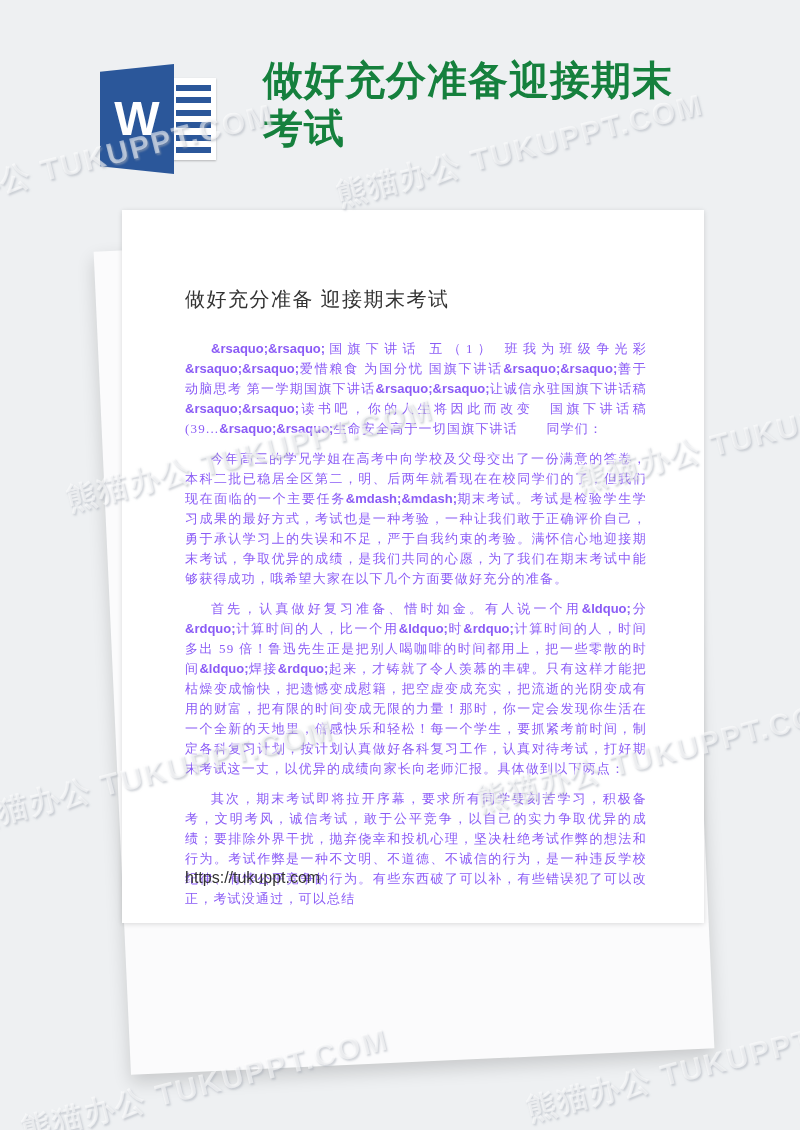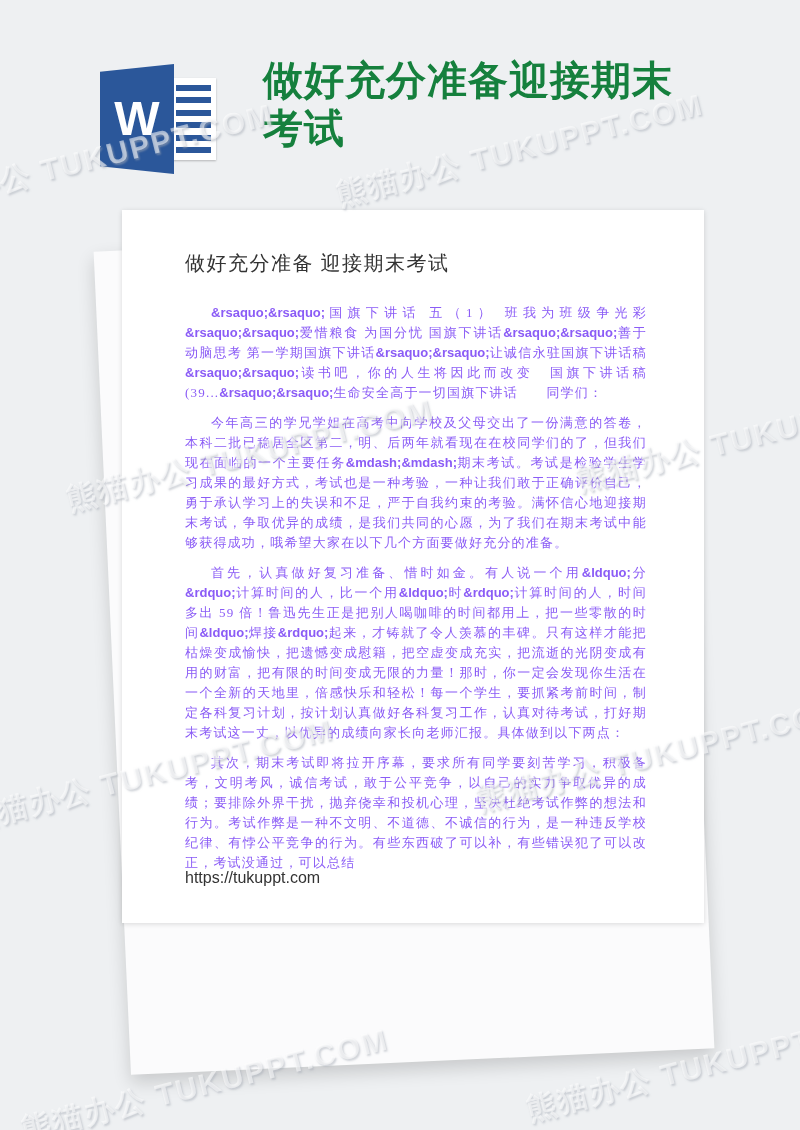--- a/index.html
+++ b/index.html
@@ -38,21 +38,21 @@
   .paper { position:absolute; background:#fff; }
   .paper.back {
     left:112px; top:238px; width:584px; height:824px;
     background:#fbfbfc;
     transform:rotate(-2.6deg);
     box-shadow:0 8px 18px rgba(0,0,0,.16);
   }
   .paper.main {
     left:122px; top:210px; width:582px; height:713px;
     box-shadow:0 1px 5px rgba(0,0,0,.14);
-    padding:26px 57px 0 63px; box-sizing:border-box;
+    padding:62px 57px 0 63px; box-sizing:border-box;
     overflow:hidden;
   }
   .doc-heading {
     margin:14px 0 26px; font-weight:400; letter-spacing:1.5px;
     font-size:20px; color:#333;
     font-family:"Liberation Serif","DejaVu Serif",serif;
   }
   .doc-body p {
     margin:0 0 10px; text-indent:2em; text-align:justify;
     font-size:13px; line-height:20px; letter-spacing:1.2px; color:#8b5cf6;

